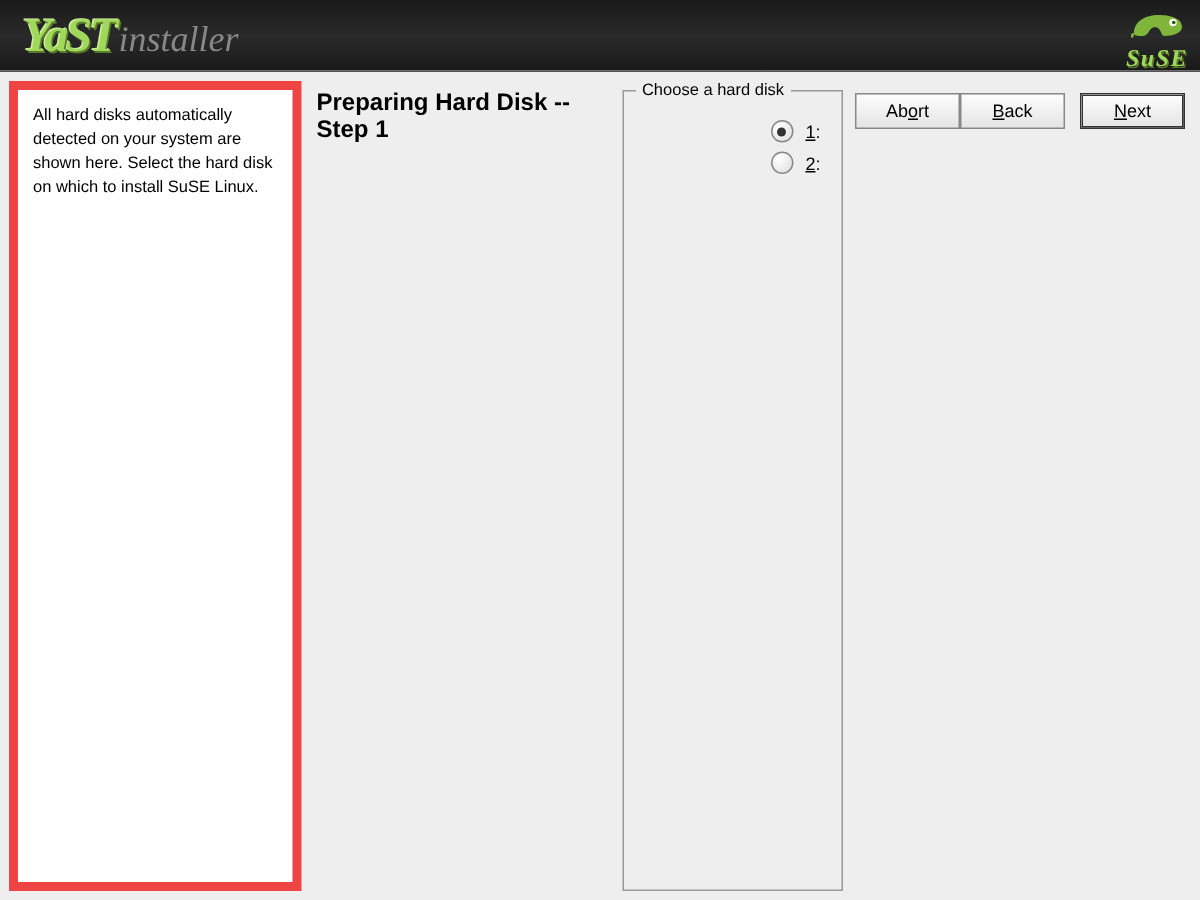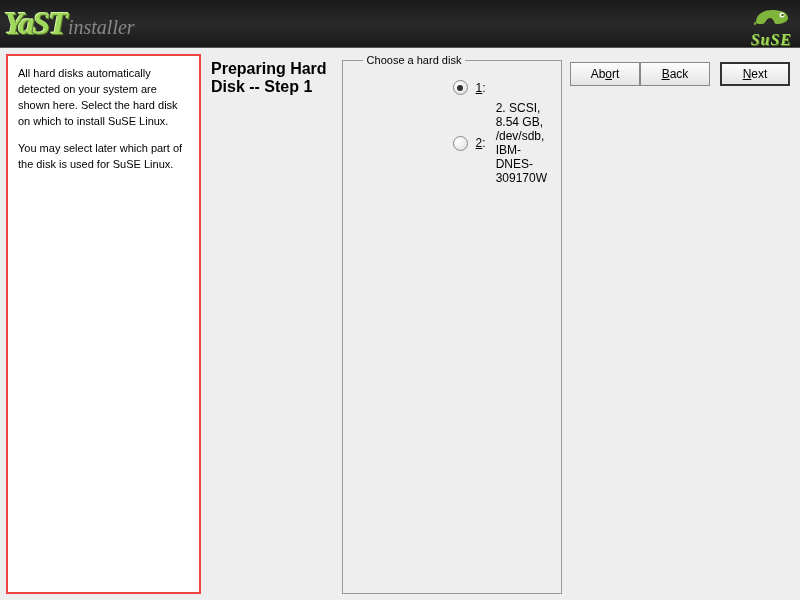--- a/index.html
+++ b/index.html
@@ -12,40 +12,40 @@
     overflow: hidden;
     color: #000;
   }
   .header {
     height: 48px;
     background: linear-gradient(to bottom, #1a1a1a 0%, #2a2a2a 50%, #1a1a1a 100%);
     position: relative;
     border-bottom: 1px solid #555;
     display: flex;
     align-items: center;
-    padding: 0 4px;
+    padding: 0 15px;
   }
   .logo-yast {
     display: flex;
     align-items: baseline;
     gap: 0;
   }
   .logo-yast .yast {
     font-family: Georgia, serif;
     font-weight: bold;
     font-style: italic;
     font-size: 32px;
     color: #9fd85a;
     text-shadow: 1px 1px 0 #5a7a2a, -1px -1px 0 #d0f0a0;
     letter-spacing: -2px;
   }
   .logo-yast .installer {
     font-family: Georgia, serif;
     font-style: italic;
-    font-size: 20px;
+    font-size: 24px;
     color: #888;
     margin-left: 2px;
     letter-spacing: 0px;
   }
   .suse-logo {
     position: absolute;
     right: 8px;
     top: 4px;
     width: 72px;
     text-align: right;
@@ -64,21 +64,21 @@
     text-shadow: 1px 1px 0 #5a7a2a;
     letter-spacing: 1px;
   }
   .body-area {
     display: flex;
     height: 552px;
   }
   .sidebar {
     width: 195px;
     background: #fff;
-    border: 2px solid #ef4444;
+    border: 6px solid #ef4444;
     margin: 6px 4px 6px 6px;
     padding: 10px;
     font-size: 11px;
     line-height: 1.45;
     color: #000;
     overflow-y: auto;
   }
   .sidebar p { margin-bottom: 11px; }
   .main {
     flex: 1;
@@ -94,21 +94,21 @@
   .title-rule {
     border: none;
     border-top: 1px solid #888;
     border-bottom: 1px solid #fff;
     margin: 2px 0 10px 0;
   }
   fieldset.disk-group {
     border: 1px solid #999;
     border-radius: 0;
     margin: 0 4px;
-    padding: 14px 14px 14px 20px;
+    padding: 14px 14px 14px 8px;
     flex: 1;
     position: relative;
   }
   fieldset.disk-group legend {
     font-size: 11px;
     padding: 0 4px;
     color: #000;
   }
   .radio-list {
     margin-left: 90px;
@@ -182,41 +182,39 @@
       <circle cx="30.5" cy="11" r="1.2" fill="#2a5a00"></circle>
       <path d="M4 18 C4 22, 2 22, 2 20 C2 18, 3 18, 4 18" fill="#7fb53a"></path>
     </svg>
     <div class="suse-text">SuSE</div>
   </div>
 </div>
 
 <div class="body-area">
   <div class="sidebar">
     <p>All hard disks automatically detected on your system are shown here. Select the hard disk on which to install SuSE Linux.</p>
-    <p>You may select later which part of the disk is used for SuSE Linux.</p>
   </div>
 
   <div class="main">
     <div class="main-title">Preparing Hard Disk -- Step 1</div>
     <hr class="title-rule">
 
     <fieldset class="disk-group">
       <legend>Choose a hard disk</legend>
 
       <div class="radio-list">
 
         <div class="radio-row">
           <span class="radio checked"></span>
           <span class="radio-label"><span class="acc">1</span><span>:</span></span>
         </div>
 
         <div class="radio-row">
           <span class="radio"></span>
           <span class="radio-label"><span class="acc">2</span><span>:</span></span>
-          <span class="radio-desc">2. SCSI, 8.54 GB, /dev/sdb, IBM-DNES-309170W</span>
         </div>
 
         <div class="radio-spacer"></div>
 
 
       </div>
     </fieldset>
 
     <div class="button-bar">
       <button class="btn">

